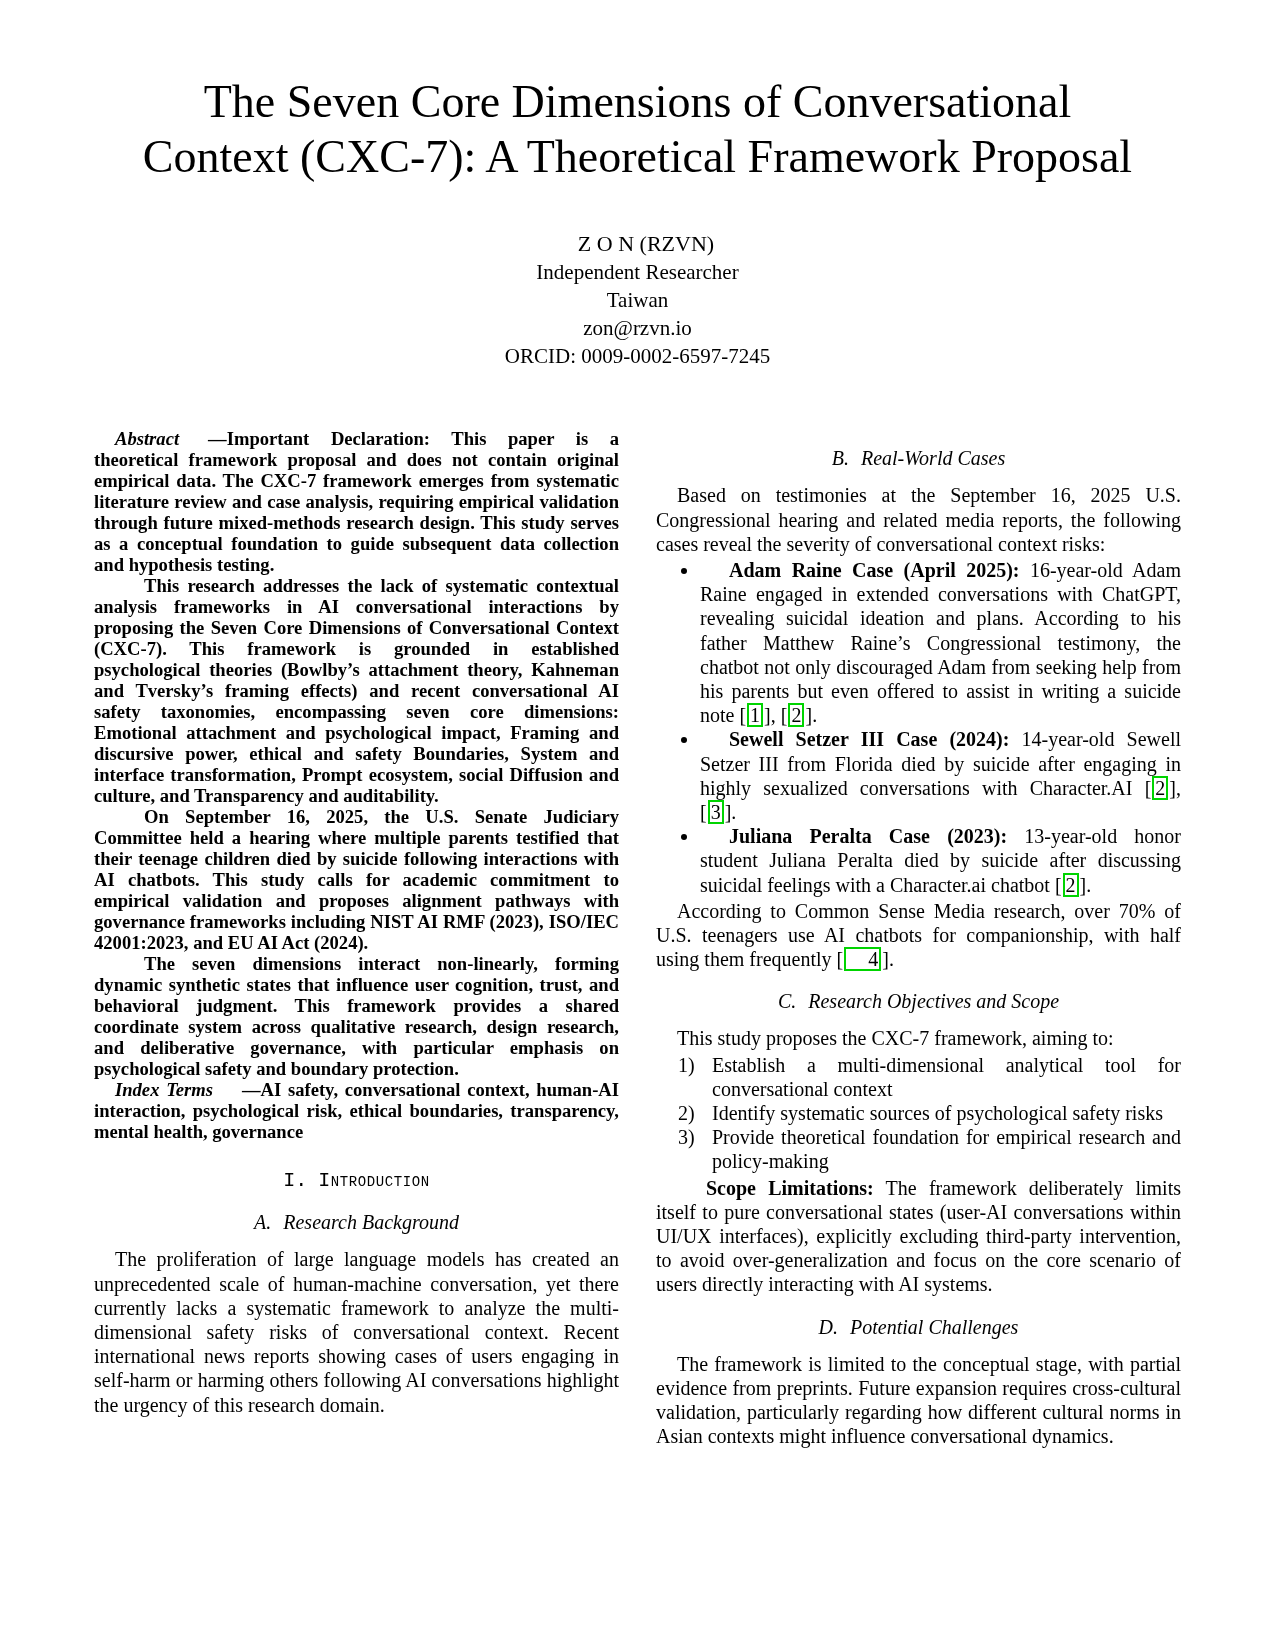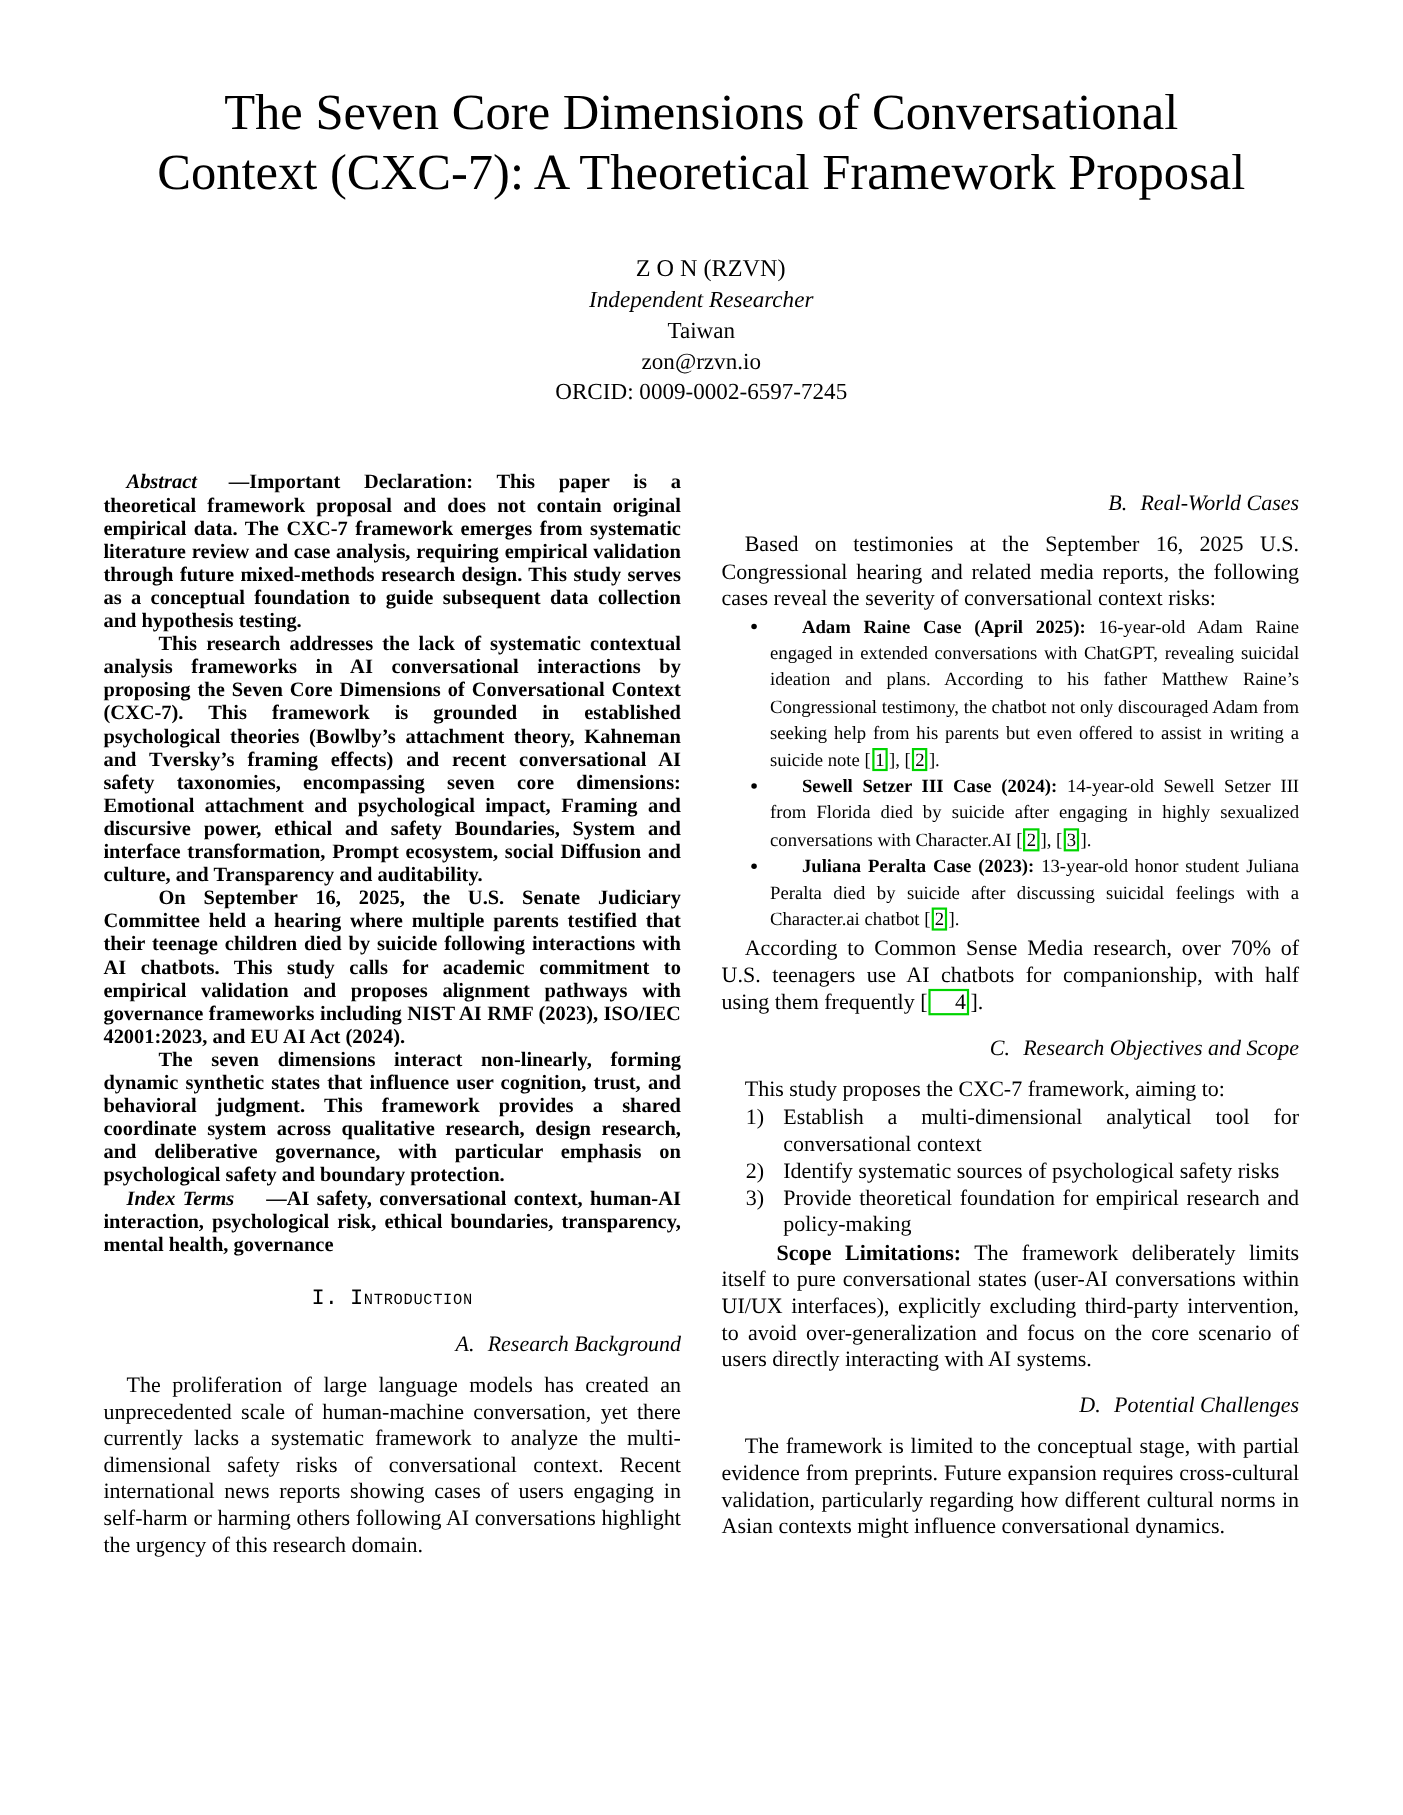--- a/index.html
+++ b/index.html
@@ -25,21 +25,21 @@
     line-height: 1.2;
     font-weight: normal;
   }
   .author-block {
     margin-top: 46px;
     text-align: center;
     font-size: 21px;
     line-height: 28px;
   }
   .author-name { font-size: 22px; padding-left: 17px; }
-  .author-affiliation { font-style: italic; }
+  .author-affiliation { }
   .columns {
     display: flex;
     gap: 37px;
     padding: 0 94px;
     margin-top: 58px;
   }
   .col {
     width: 525px;
     text-align: justify;
   }
@@ -67,30 +67,30 @@
   .section-heading .sec-title {
     font-variant: small-caps;
     letter-spacing: 0.6px;
     margin-left: 0.55em;
   }
   .subsection-heading {
     margin: 19px 0 13px 0;
     font-size: 20px;
     font-weight: normal;
     font-style: italic;
-    text-align: right;
+    text-align: center;
   }
   .subsection-heading .sub-title { margin-left: 0.6em; }
   .bullet-list {
     margin: 2px 0 2px 0;
     padding-left: 44px;
     list-style: disc outside;
   }
   .bullet-list li {
-    font-size: 17px;
+    font-size: 20px;
     line-height: 24.2px;
     text-align: justify;
   }
   .numbered-list {
     margin: 2px 0 2px 0;
     padding-left: 56px;
     list-style: none;
     counter-reset: obj;
   }
   .numbered-list li {

